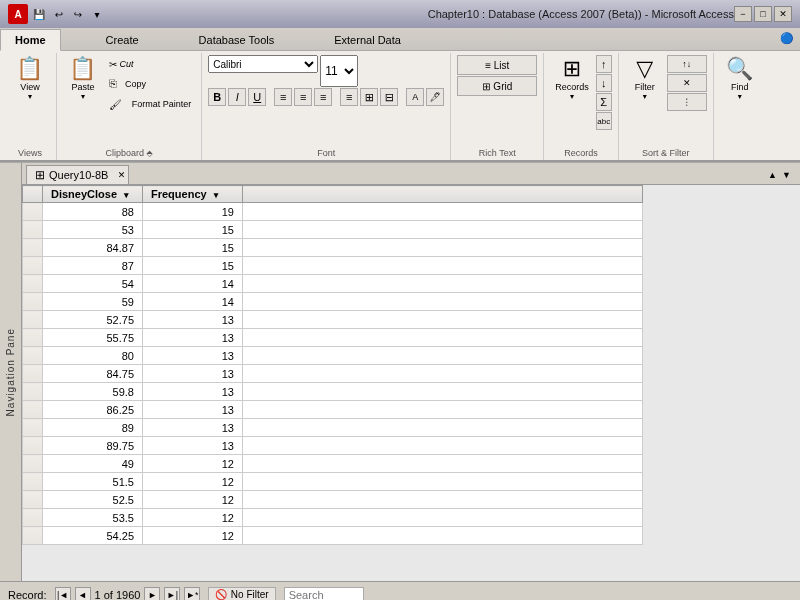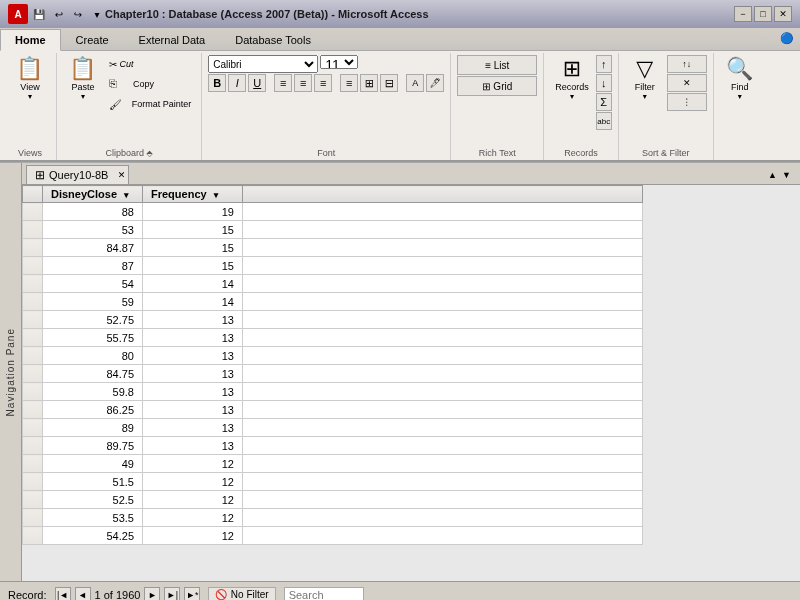--- a/index.html
+++ b/index.html
@@ -8,35 +8,35 @@
     
     .title-bar {
       background: linear-gradient(to bottom, #c8c8d4, #9898b0);
       height: 28px;
       display: flex;
       align-items: center;
       padding: 0 8px;
       justify-content: space-between;
     }
     .title-bar-left { display: flex; align-items: center; gap: 4px; }
-    .title-bar-title { font-size: 11px; color: #1a1a1a; font-weight: bold; flex: 1; text-align: left; }
+    .title-bar-title { font-size: 11px; color: #1a1a1a; font-weight: normal; flex: 1; text-align: right; }
     .title-bar-controls { display: flex; gap: 2px; }
     .title-btn {
       width: 18px; height: 16px; background: #d4d0c8; border: 1px solid #888;
       font-size: 9px; display: flex; align-items: center; justify-content: center; cursor: pointer;
     }
     .app-icon { width: 20px; height: 20px; background: #c00; border-radius: 2px; display: flex; align-items: center; justify-content: center; color: white; font-size: 10px; font-weight: bold; }
     .quick-access { display: flex; gap: 3px; align-items: center; }
     .qa-btn { width: 16px; height: 16px; font-size: 10px; display: flex; align-items: center; justify-content: center; }
 
     
     .ribbon { background: #e8e4e0; border-bottom: 1px solid #aaa; }
 
     
-    .ribbon-tabs { display: flex; background: linear-gradient(to bottom, #d4d0c8, #c8c4c0); border-bottom: 1px solid #aaa; }
+    .ribbon-tabs { display: flex; background: linear-gradient(to bottom, #d4d0c8, #c8c4c0); border-bottom: 1px solid #aaa; gap: 30px; }
     .ribbon-tab {
       padding: 4px 14px; font-size: 11px; cursor: pointer; border: 1px solid transparent;
       border-bottom: none; position: relative; top: 1px;
     }
     .ribbon-tab.active {
       background: #f0ece8; border: 1px solid #aaa; border-bottom: 1px solid #f0ece8;
       font-weight: bold; z-index: 1;
     }
 
     
@@ -49,21 +49,21 @@
     
     .rb-large { display: flex; flex-direction: column; align-items: center; padding: 2px 4px; cursor: pointer; border: 1px solid transparent; min-width: 40px; }
     .rb-large .icon { font-size: 22px; line-height: 1; }
     .rb-large .label { font-size: 9px; text-align: center; margin-top: 2px; }
     .rb-small { display: flex; align-items: center; padding: 1px 3px; cursor: pointer; border: 1px solid transparent; font-size: 10px; height: 18px; }
 
     .font-controls { display: flex; flex-direction: column; gap: 1px; padding-bottom: 14px; }
     .font-row1 { display: flex; gap: 2px; align-items: flex-start; }
     .font-row2 { display: flex; gap: 2px; align-items: center; }
     .font-select { font-size: 10px; height: 18px; width: 110px; }
-    .size-select { font-size: 14px; height: 14px; width: 38px; }
+    .size-select { font-size: 12px; height: 32px; width: 38px; }
     .fmt-btn { width: 18px; height: 18px; font-size: 11px; border: 1px solid #aaa; background: #e8e4e0; cursor: pointer; display: flex; align-items: center; justify-content: center; }
 
     
     .main-area { display: flex; height: 418px; background: #d4d0c8; }
 
     
     .nav-pane { width: 22px; background: #d4d0c8; display: flex; align-items: center; justify-content: center; border-right: 1px solid #999; cursor: pointer; }
     .nav-pane-label { writing-mode: vertical-rl; transform: rotate(180deg); font-size: 10px; color: #333; letter-spacing: 1px; }
 
     
@@ -118,22 +118,22 @@
     <div class="title-btn">□</div>
     <div class="title-btn">✕</div>
   </div>
 </div>
 
 <div class="ribbon">
 
   <div class="ribbon-tabs">
     <div class="ribbon-tab active">Home</div>
     <div class="ribbon-tab">Create</div>
+    <div class="ribbon-tab">Database Tools</div>
     <div class="ribbon-tab">External Data</div>
-    <div class="ribbon-tab">Database Tools</div>
     <div style="margin-left: auto; padding: 4px 6px; cursor: pointer; font-size: 11px;">🔵</div>
   </div>
 
   <div class="ribbon-content">
 
     <div class="ribbon-group">
       <div class="ribbon-group-content">
         <div class="rb-large">
           <div class="icon">📋</div>
           <div class="label">View</div>
@@ -150,21 +150,21 @@
           <div class="label">Paste</div>
           <div style="font-size:8px;">▾</div>
         </div>
         <div style="display:flex; flex-direction:column; gap:2px;">
           <div class="rb-small">
             <span>✂</span>
             <span style="font-size:9px; margin-left:2px;font-style:italic;">Cut</span>
           </div>
           <div class="rb-small">
             <span>⎘</span>
-            <span style="font-size:9px; margin-left:16px;">Copy</span>
+            <span style="font-size:9px; margin-left:8px;">Copy</span>
           </div>
           <div class="rb-small">
             <span>🖌</span>
             <span style="font-size:9px; margin-left:10px;">Format Painter</span>
           </div>
         </div>
       </div>
       <div class="ribbon-group-label">Clipboard <span style="font-size:8px;">⬘</span></div>
     </div>
 

